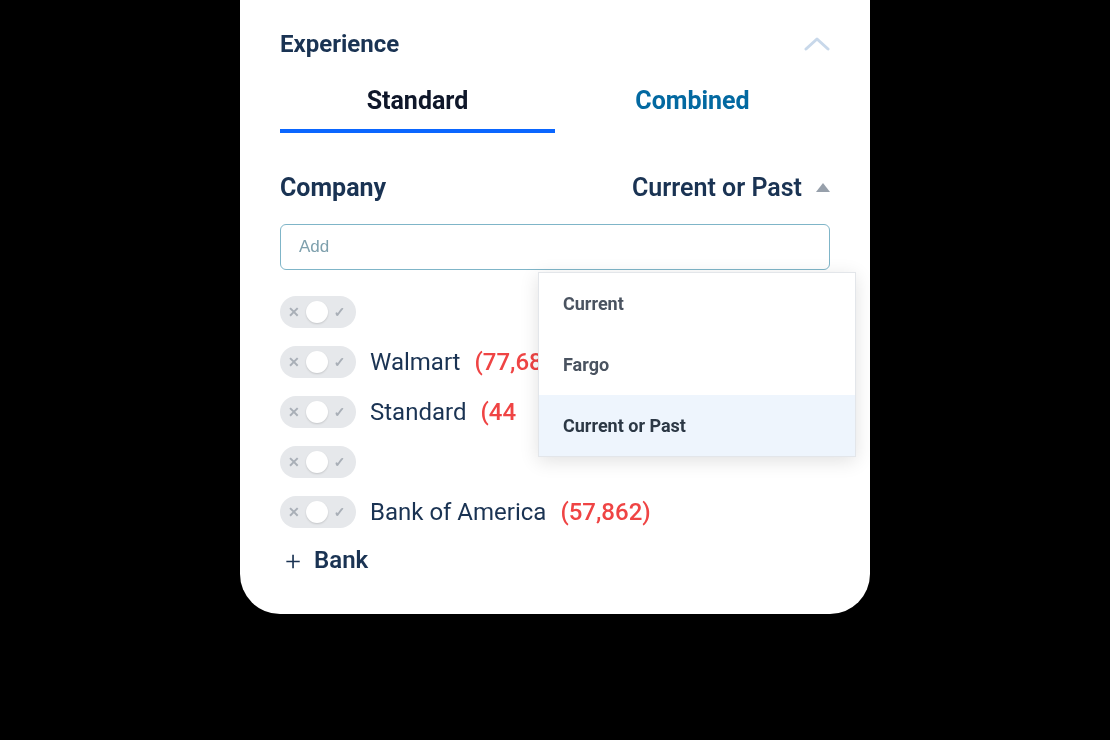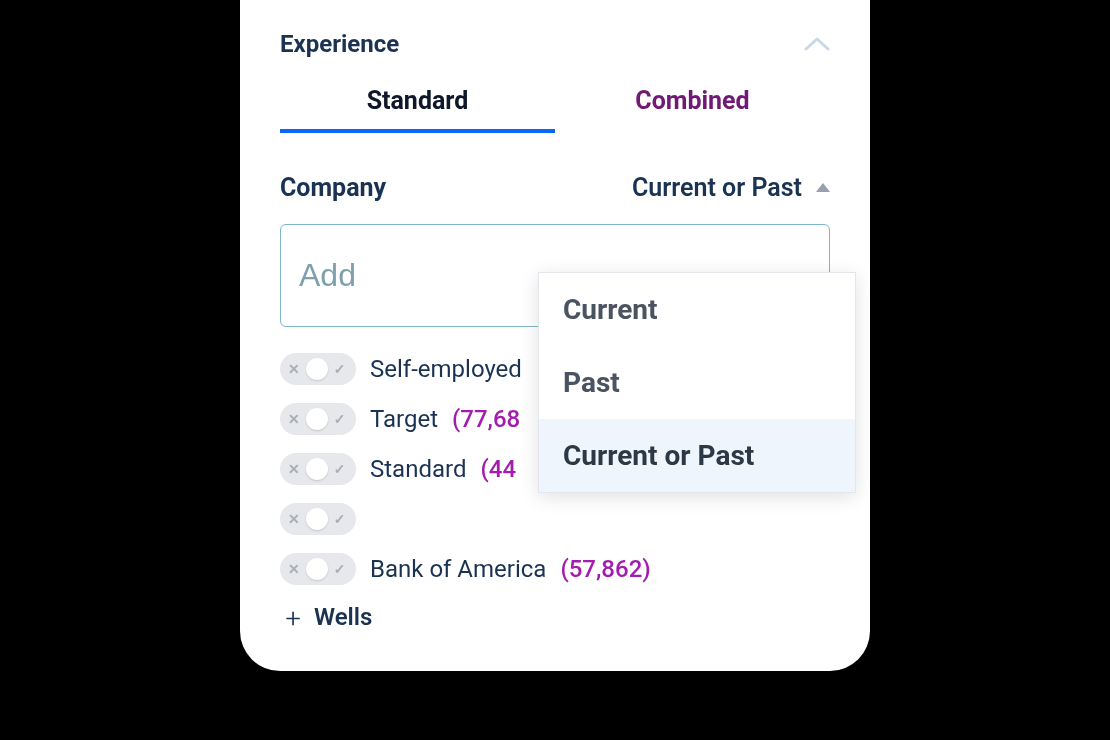--- a/index.html
+++ b/index.html
@@ -37,21 +37,21 @@
       display: flex;
       margin-bottom: 40px;
     }
     .tab {
       flex: 1;
       text-align: center;
       font-size: 25px;
       font-weight: 700;
       padding-bottom: 14px;
       cursor: pointer;
-      color: #701a75;
+      color: #0369a1;
       border-bottom: 4px solid transparent;
     }
     .tab.active {
       color: #0f172a;
       border-bottom: 4px solid #0a66ff;
     }
 
     .filter-row {
       display: flex;
       justify-content: space-between;
@@ -79,37 +79,37 @@
       width: 0; height: 0;
       border-left: 7px solid transparent;
       border-right: 7px solid transparent;
       border-bottom: 9px solid #97a0ab;
     }
 
     .add-input {
       width: 100%;
       border: 1px solid #7fb5c8;
       border-radius: 6px;
-      padding: 32px 18px;
-      font-size: 32px;
+      padding: 12px 18px;
+      font-size: 17px;
       color: #14532d;
       margin-bottom: 26px;
     }
     .add-input::placeholder { color: #7ea0ad; font-weight: 500; }
 
     .company-item {
       display: flex;
       align-items: center;
       gap: 14px;
       margin-bottom: 18px;
       font-size: 24px;
       color: #1a3353;
     }
     .company-item .count {
-      color: #a21caf;
+      color: #ef4444;
       font-weight: 500;
     }
     .tri-toggle {
       display: inline-flex;
       align-items: center;
       background: #e6e8eb;
       border-radius: 999px;
       height: 32px;
       padding: 0 8px;
       gap: 6px;
@@ -146,21 +146,21 @@
       top: 272px;
       right: 14px;
       width: 318px;
       background: #fff;
       border: 1px solid #e3e6ea;
       box-shadow: 0 4px 18px rgba(0,0,0,0.12);
       z-index: 10;
     }
     .dropdown-item {
       padding: 20px 24px;
-      font-size: 28px;
+      font-size: 18px;
       font-weight: 700;
       color: #4a5360;
       cursor: pointer;
     }
     .dropdown-item.selected {
       background: #eef5fd;
       color: #2c3845;
     }
   </style>
 </head>
@@ -192,30 +192,29 @@
 
   <input class="add-input" type="text" placeholder="Add" style="">
 
   <div>
     <div class="company-item">
       <span class="tri-toggle">
         <span class="x">✕</span>
         <span class="knob"></span>
         <span class="chk">✓</span>
       </span>
-      <span>Self-employed</span>
       <span class="count"></span>
     </div>
     <div class="company-item">
       <span class="tri-toggle">
         <span class="x">✕</span>
         <span class="knob"></span>
         <span class="chk">✓</span>
       </span>
-      <span>Target</span>
+      <span>Walmart</span>
       <span class="count">(77,68</span>
     </div>
     <div class="company-item">
       <span class="tri-toggle">
         <span class="x">✕</span>
         <span class="knob"></span>
         <span class="chk">✓</span>
       </span>
       <span>Standard</span>
       <span class="count">(44</span>
@@ -234,22 +233,22 @@
         <span class="knob"></span>
         <span class="chk">✓</span>
       </span>
       <span>Bank of America</span>
       <span class="count">(57,862)</span>
     </div>
   </div>
 
   <div class="more-link">
     <span class="plus-icon">＋</span>
-    <span>Wells</span>
+    <span>Bank</span>
   </div>
 
   <div class="dropdown-menu">
     <div class="dropdown-item">Current</div>
-    <div class="dropdown-item">Past</div>
+    <div class="dropdown-item">Fargo</div>
     <div class="dropdown-item selected">Current or Past</div>
   </div>
 
 </div>
 
 </body></html>

